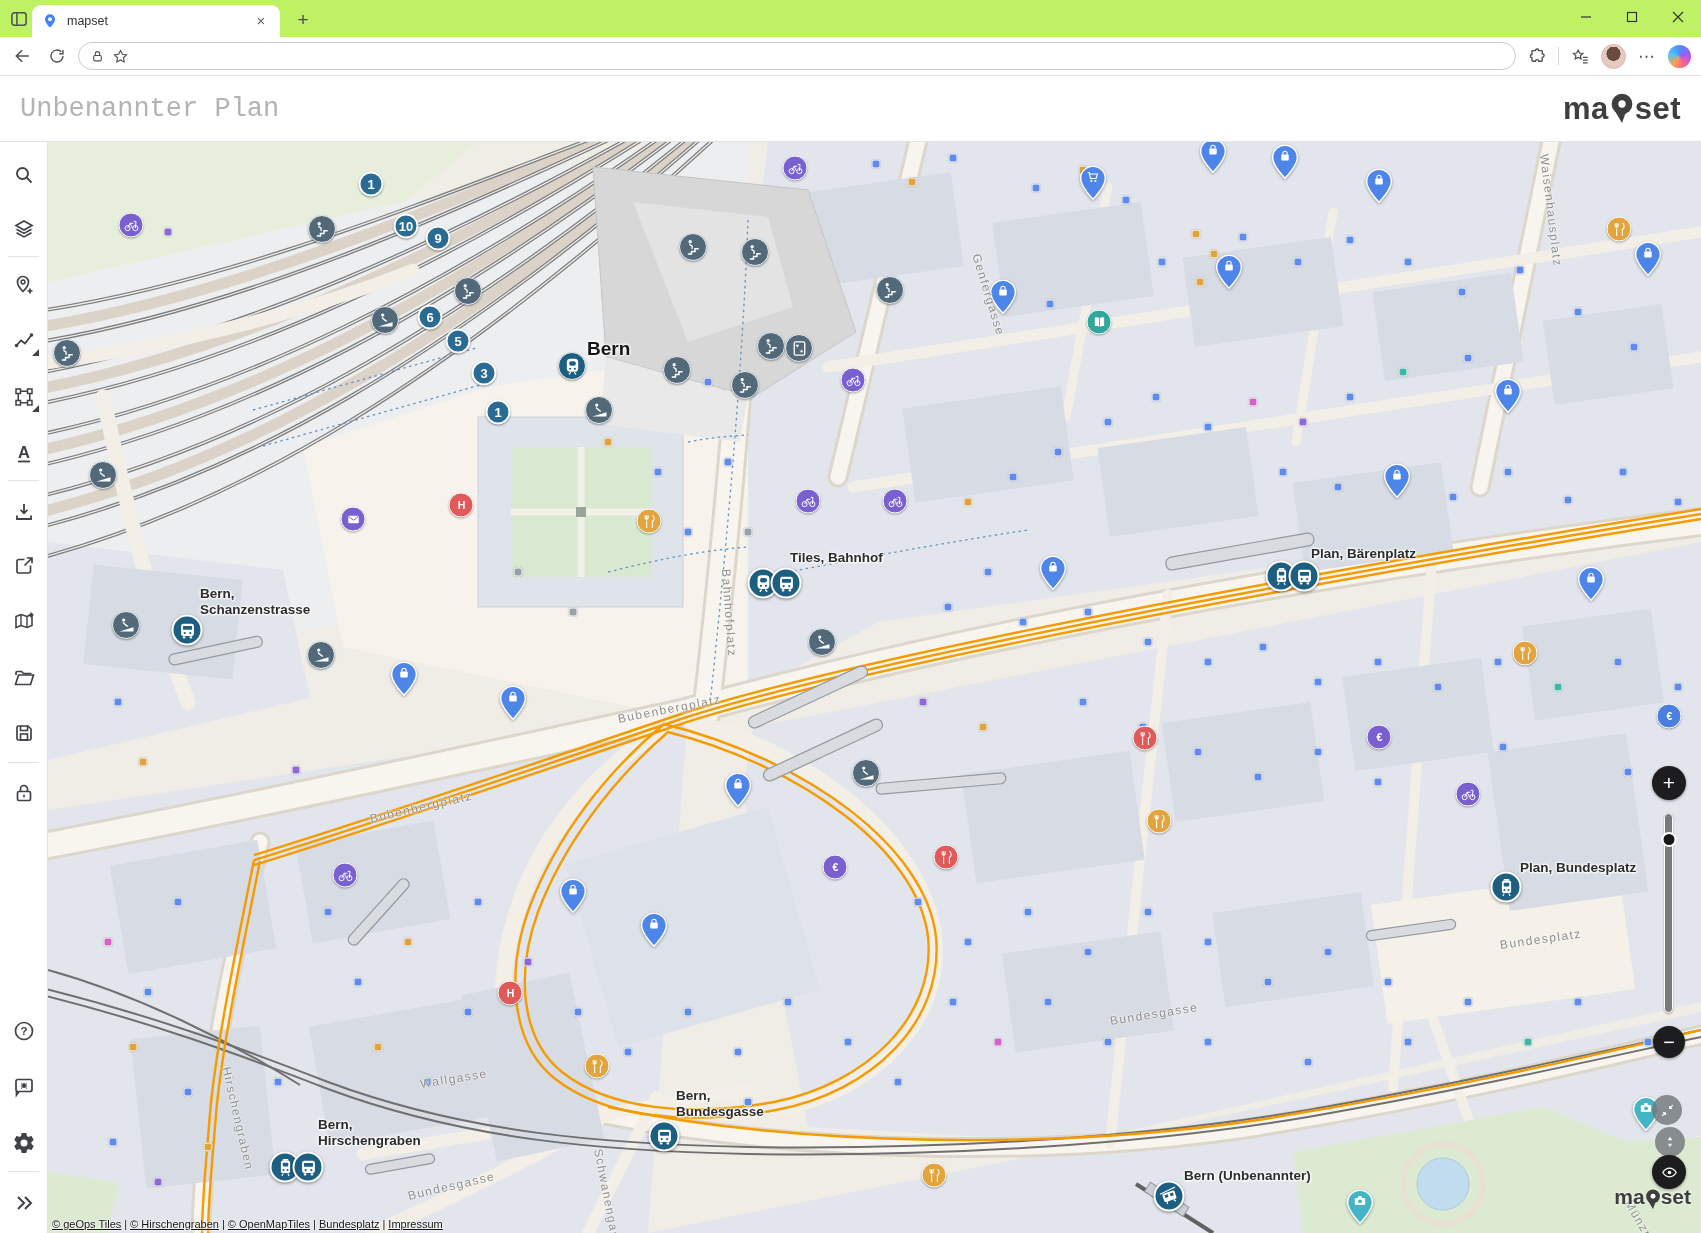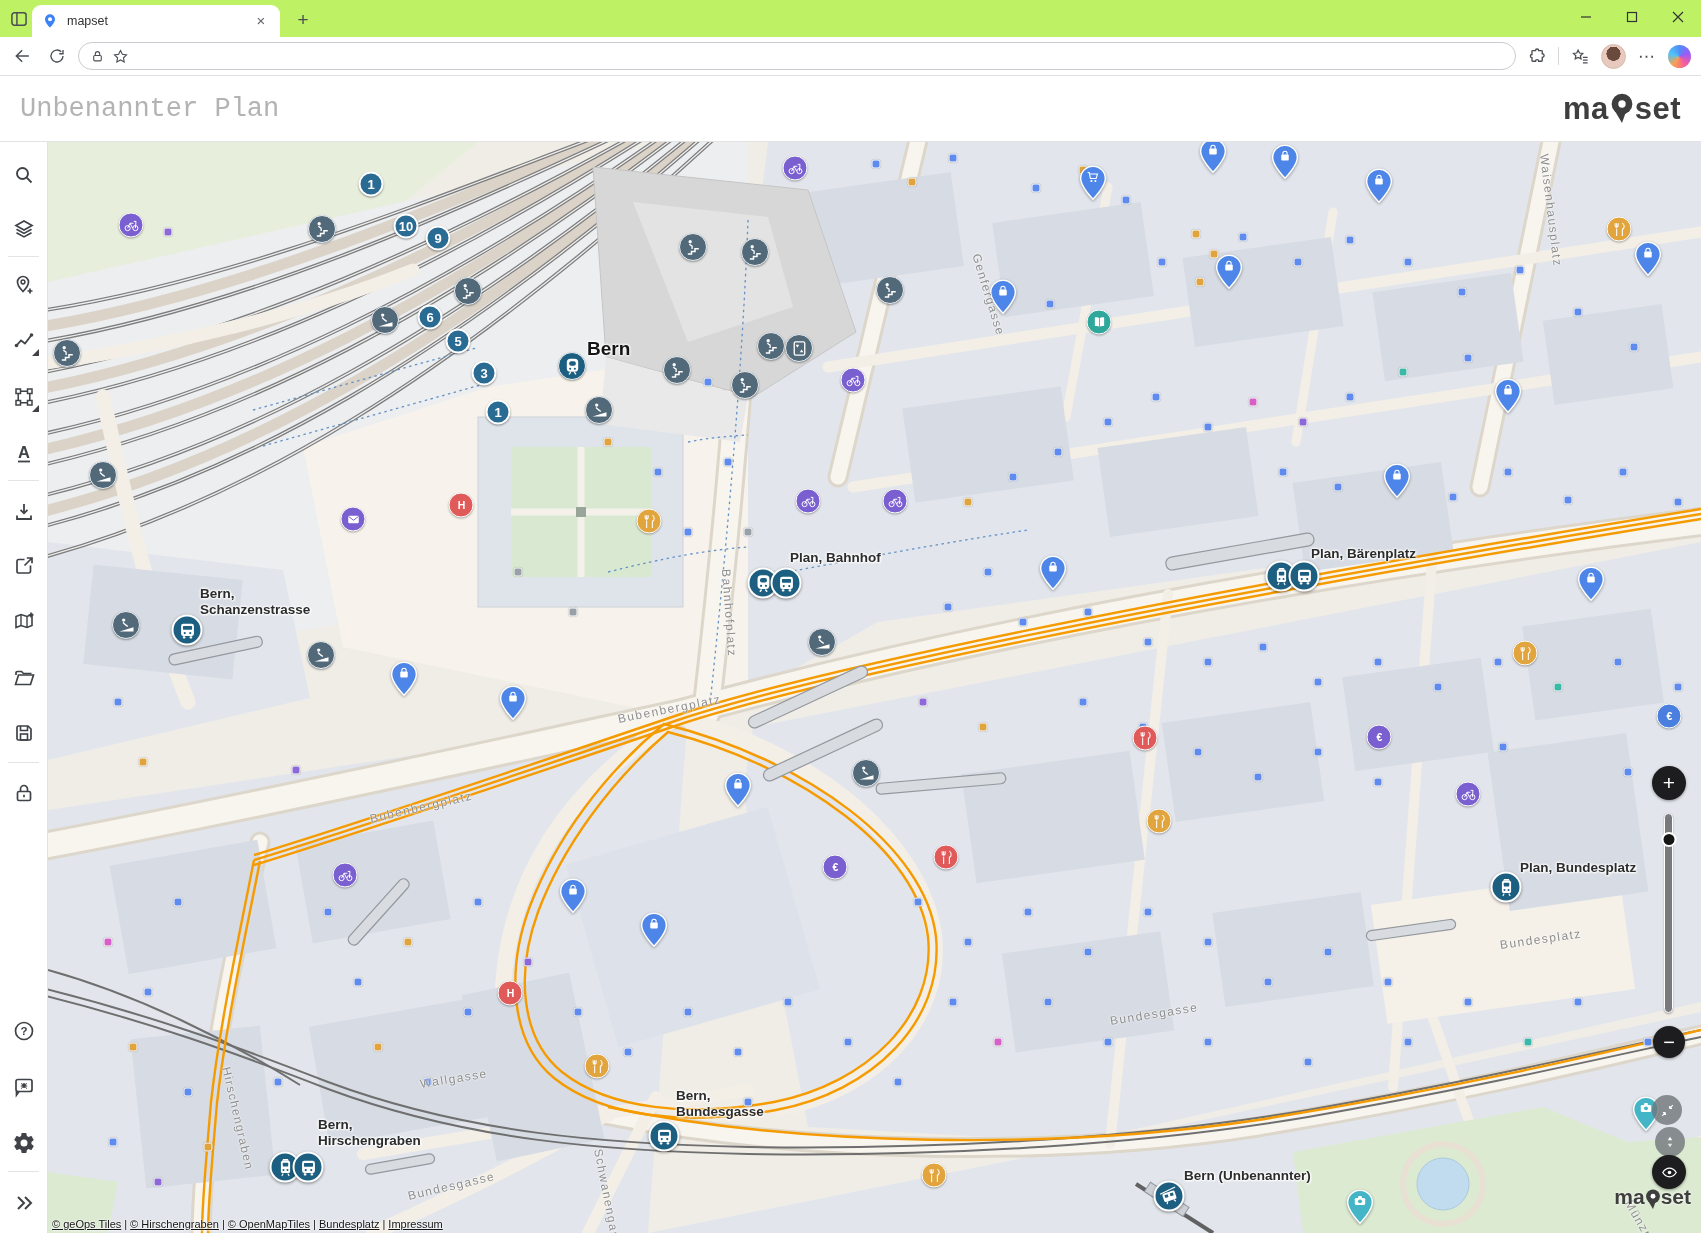--- a/index.html
+++ b/index.html
@@ -1014,21 +1014,21 @@
         <div class="mk mk-stop" style="background: rgb(29, 95, 128); left: 738px; top: 441px;">
           <svg viewBox="0 0 24 24">
             <rect x="5" y="4.5" width="14" height="13.5" rx="2.5" fill="#fff"></rect>
             <rect x="7" y="7" width="10" height="4.2" rx="0.8" fill="#1d5f80"></rect>
             <circle cx="9" cy="14.8" r="1.2" fill="#1d5f80"></circle>
             <circle cx="15" cy="14.8" r="1.2" fill="#1d5f80"></circle>
             <rect x="6.8" y="18.4" width="3" height="2.2" rx="1" fill="#fff"></rect>
             <rect x="14.2" y="18.4" width="3" height="2.2" rx="1" fill="#fff"></rect>
           </svg>
         </div>
-        <div class="stop-label" style="left: 742px; top: 408px;">Plan, Bahnhof</div>
+        <div class="stop-label" style="left: 742px; top: 408px;">Tiles, Bahnhof</div>
         <div class="mk mk-stop" style="background: rgb(29, 95, 128); left: 139px; top: 488px;">
           <svg viewBox="0 0 24 24">
             <rect x="5" y="4.5" width="14" height="13.5" rx="2.5" fill="#fff"></rect>
             <rect x="7" y="7" width="10" height="4.2" rx="0.8" fill="#1d5f80"></rect>
             <circle cx="9" cy="14.8" r="1.2" fill="#1d5f80"></circle>
             <circle cx="15" cy="14.8" r="1.2" fill="#1d5f80"></circle>
             <rect x="6.8" y="18.4" width="3" height="2.2" rx="1" fill="#fff"></rect>
             <rect x="14.2" y="18.4" width="3" height="2.2" rx="1" fill="#fff"></rect>
           </svg>
         </div>

